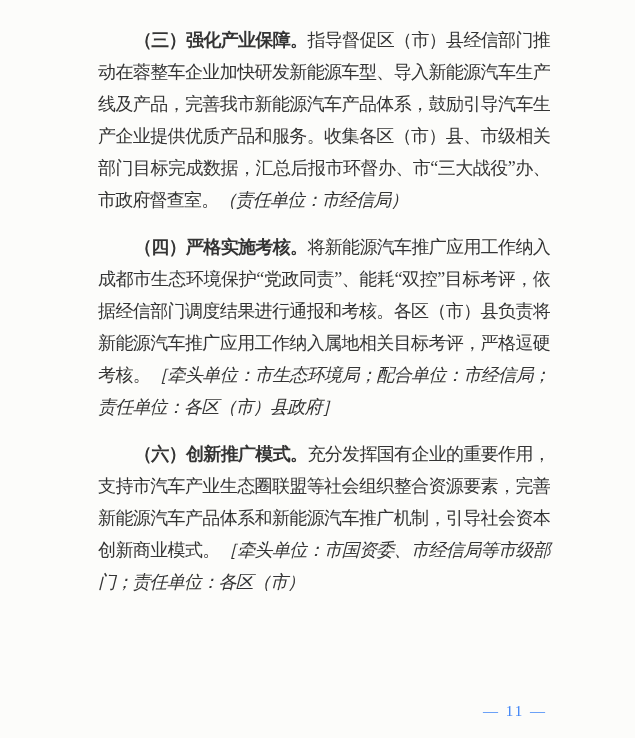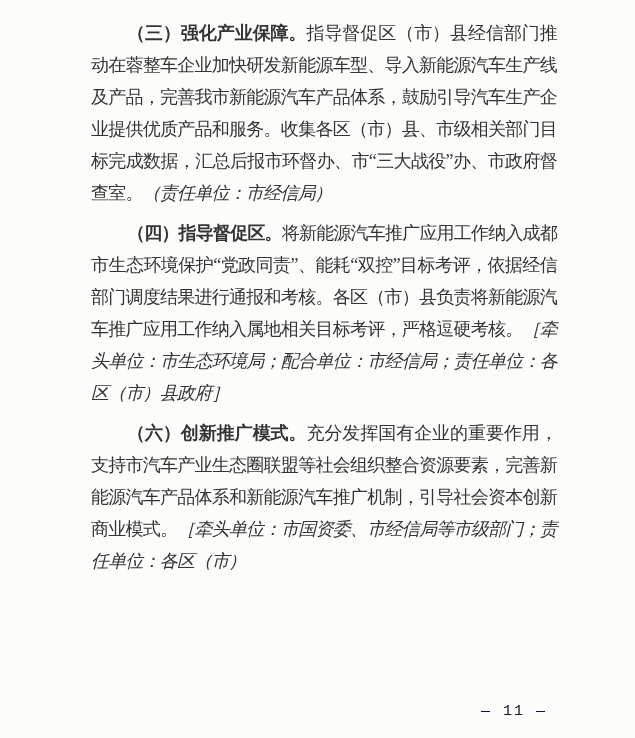--- a/index.html
+++ b/index.html
@@ -22,44 +22,44 @@
     top: 9px;
     width: 482px;
     font-size: 18px;
     letter-spacing: -0.8px;
     line-height: 32px;
     color: #343434;
     text-align: justify;
     text-justify: inter-ideograph;
   }
   .para {
-    margin: 8px;
+    margin: 15px;
     padding: 0;
     text-indent: 2em;
   }
   .seg-bold {
     font-weight: bold;
   }
   .seg-kai {
     font-style: italic;
   }
   .footer {
     position: absolute;
     right: 88px;
     bottom: 18px;
     font-size: 15px;
     letter-spacing: 2px;
-    color: #0f172a;
-    font-family: Liberation Mono, monospace;
+    color: #3b82f6;
+    font-family: Liberation Serif, serif;
     margin-left: 19px;
   }
 </style>
 </head>
 <body>
 
 <div class="page">
   <div class="doc-body">
       <p class="para"><span class="seg-bold">（三）强化产业保障。</span><span class="seg-normal">指导督促区（市）县经信部门推动在蓉整车企业加快研发新能源车型、导入新能源汽车生产线及产品，完善我市新能源汽车产品体系，鼓励引导汽车生产企业提供优质产品和服务。收集各区（市）县、市级相关部门目标完成数据，汇总后报市环督办、市“三大战役”办、市政府督查室。</span><span class="seg-kai">（责任单位：市经信局）</span></p>
-      <p class="para"><span class="seg-bold">（四）指导督促区。</span><span class="seg-normal">将新能源汽车推广应用工作纳入成都市生态环境保护“党政同责”、能耗“双控”目标考评，依据经信部门调度结果进行通报和考核。各区（市）县负责将新能源汽车推广应用工作纳入属地相关目标考评，严格逗硬考核。</span><span class="seg-kai">［牵头单位：市生态环境局；配合单位：市经信局；责任单位：各区（市）县政府］</span></p>
+      <p class="para"><span class="seg-bold">（四）严格实施考核。</span><span class="seg-normal">将新能源汽车推广应用工作纳入成都市生态环境保护“党政同责”、能耗“双控”目标考评，依据经信部门调度结果进行通报和考核。各区（市）县负责将新能源汽车推广应用工作纳入属地相关目标考评，严格逗硬考核。</span><span class="seg-kai">［牵头单位：市生态环境局；配合单位：市经信局；责任单位：各区（市）县政府］</span></p>
       <p class="para"><span class="seg-bold">（六）创新推广模式。</span><span class="seg-normal">充分发挥国有企业的重要作用，支持市汽车产业生态圈联盟等社会组织整合资源要素，完善新能源汽车产品体系和新能源汽车推广机制，引导社会资本创新商业模式。</span><span class="seg-kai">［牵头单位：市国资委、市经信局等市级部门；责任单位：各区（市）</span></p>
     </div>
   <div class="footer">— 11 —</div>
 </div>
 
 </body></html>

